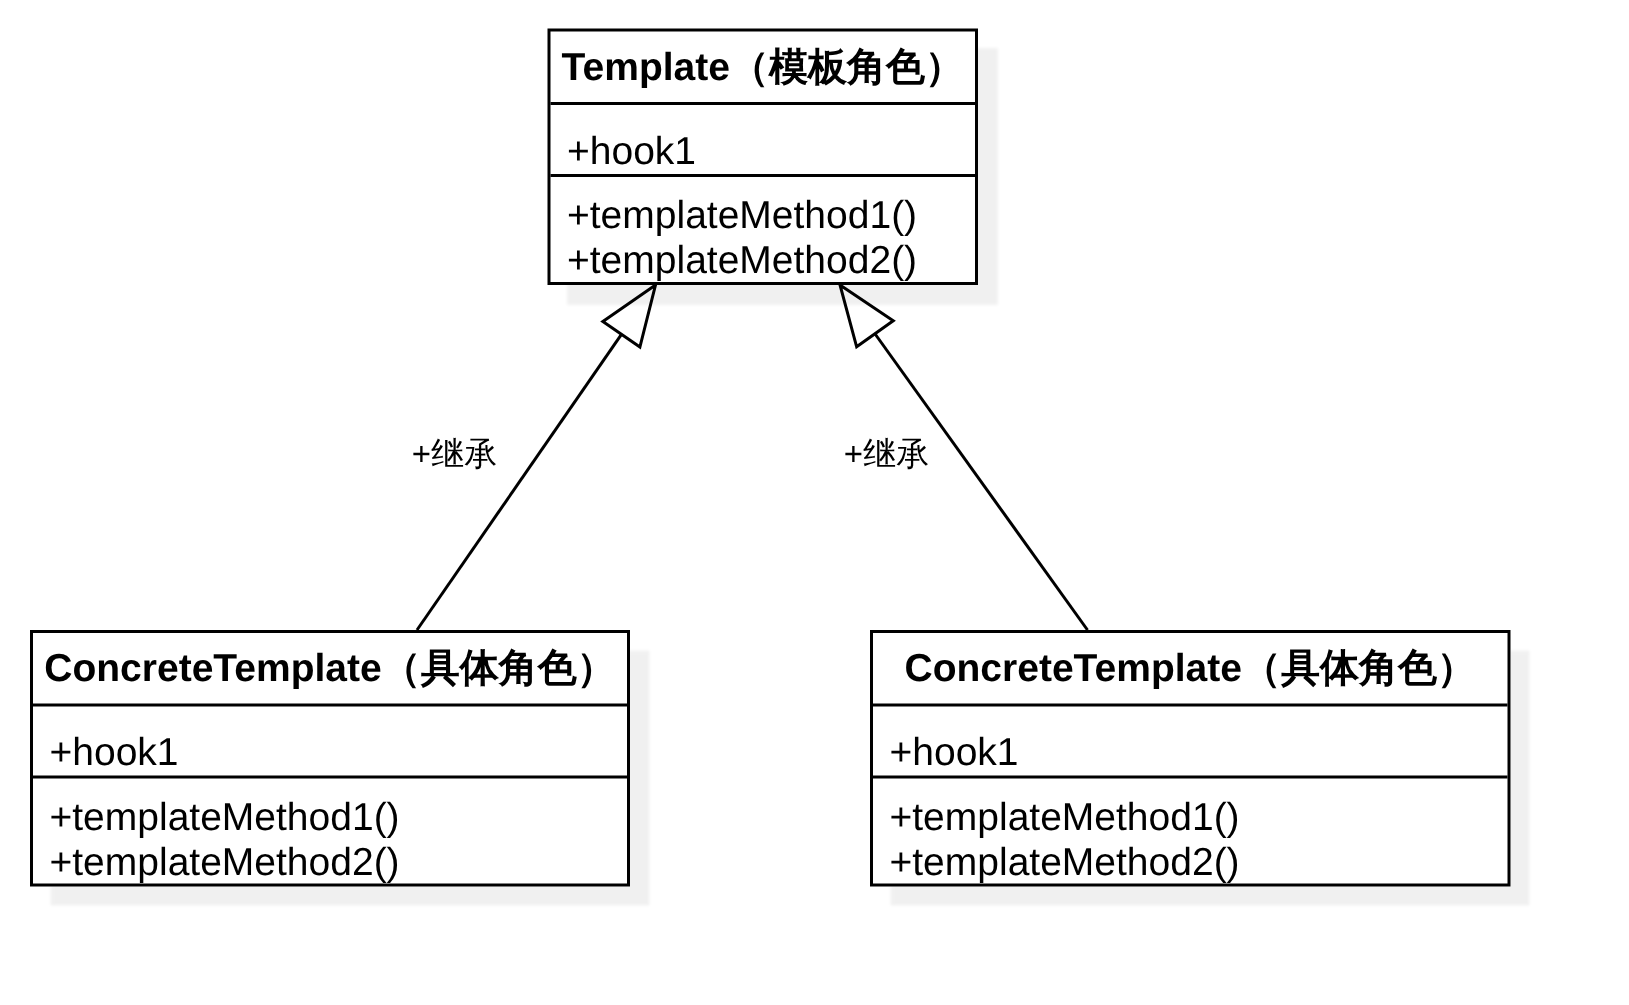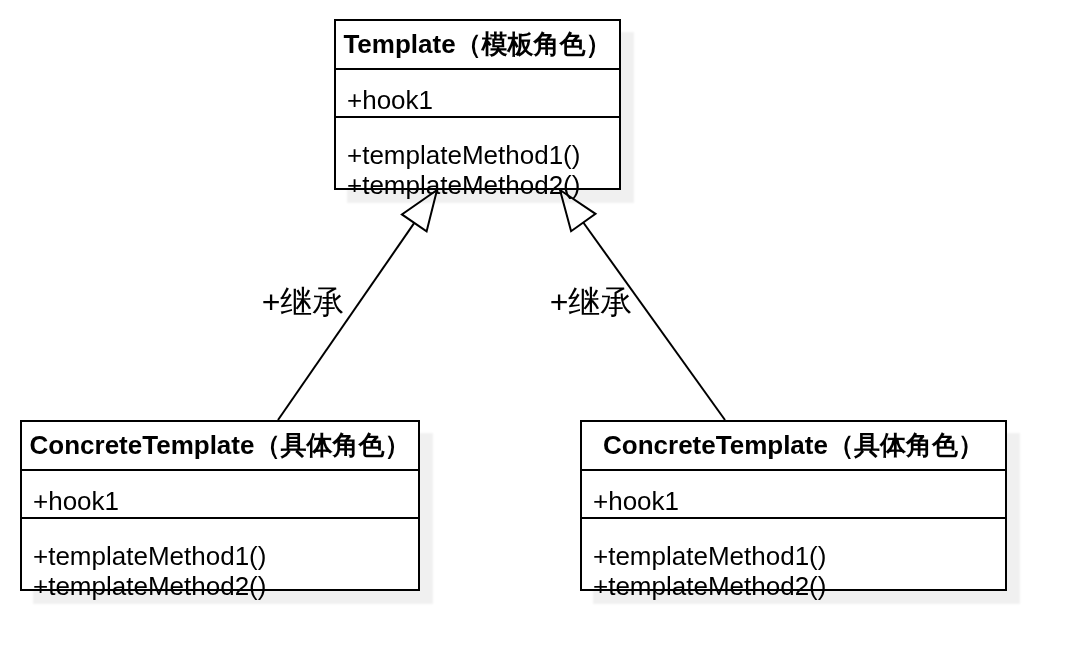--- a/index.html
+++ b/index.html
@@ -55,30 +55,30 @@
   .uml-attrs {
     height: 46px;
     border-bottom: 2px solid var(--stroke);
     display: flex;
     align-items: flex-end;
     padding: 0 11px;
   }
   .uml-methods {
     height: 70px;
     box-sizing: border-box;
-    padding: 22px 11px 0;
+    padding: 10px 11px 0;
     line-height: 30px;
   }
-  #class-template { left: 334px; top: 19px; width: 287px; }
+  #class-template { left: 365px; top: 19px; width: 287px; }
   #class-concrete-left { left: 20px; top: 420px; width: 400px; }
   #class-concrete-right { left: 580px; top: 420px; width: 427px; }
   .edge-label {
     position: absolute;
     transform: translate(-50%, -50%);
-    font-size: 32px;
+    font-size: 22px;
     white-space: nowrap;
   }
   #edge-label-left { left: 303px; top: 303px; }
   #edge-label-right { left: 591px; top: 303px; }
 </style>
 </head>
 <body>
 
 <div class="canvas">
 

